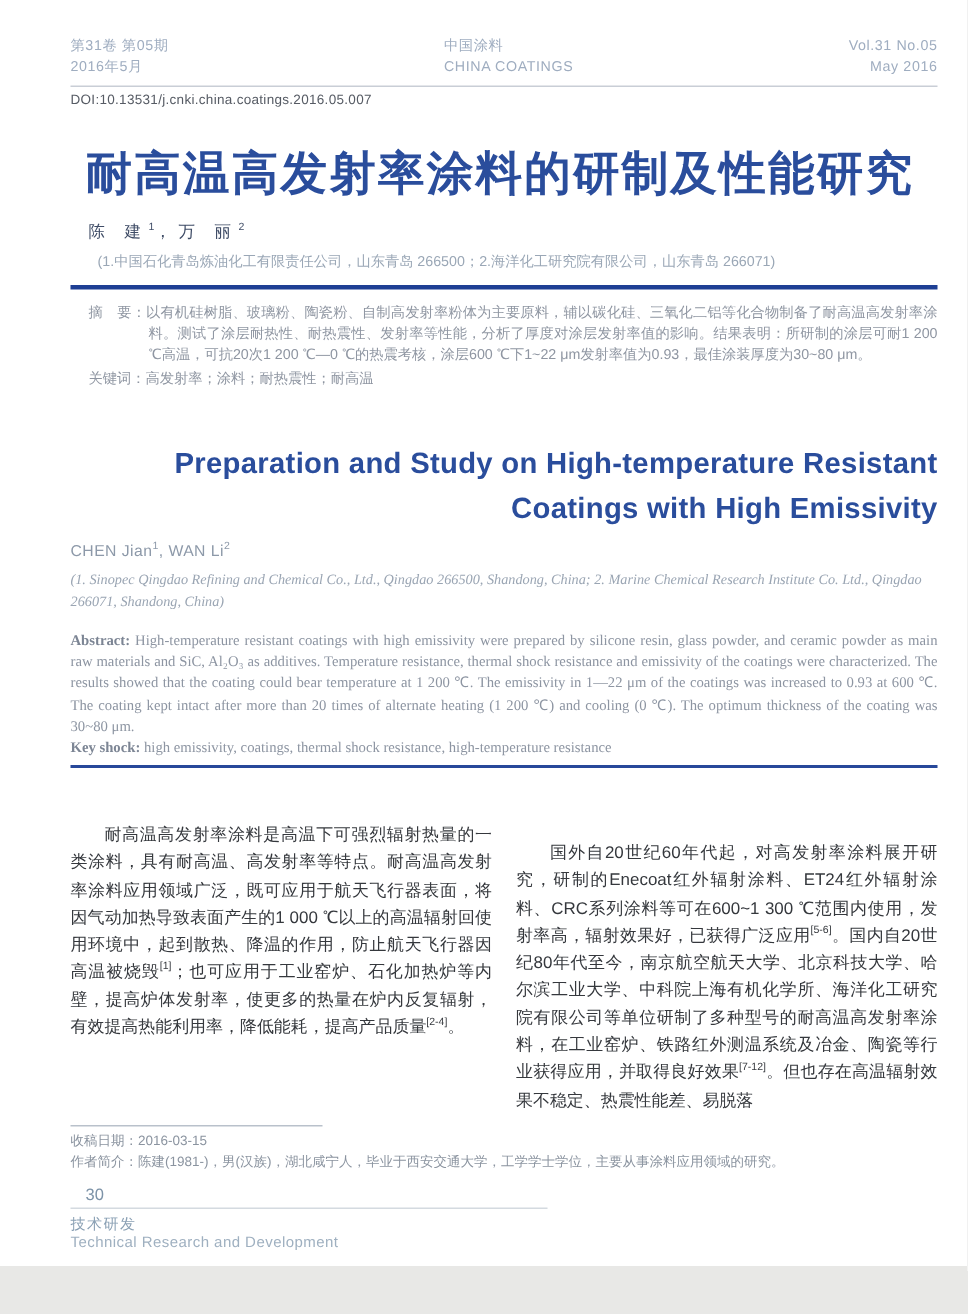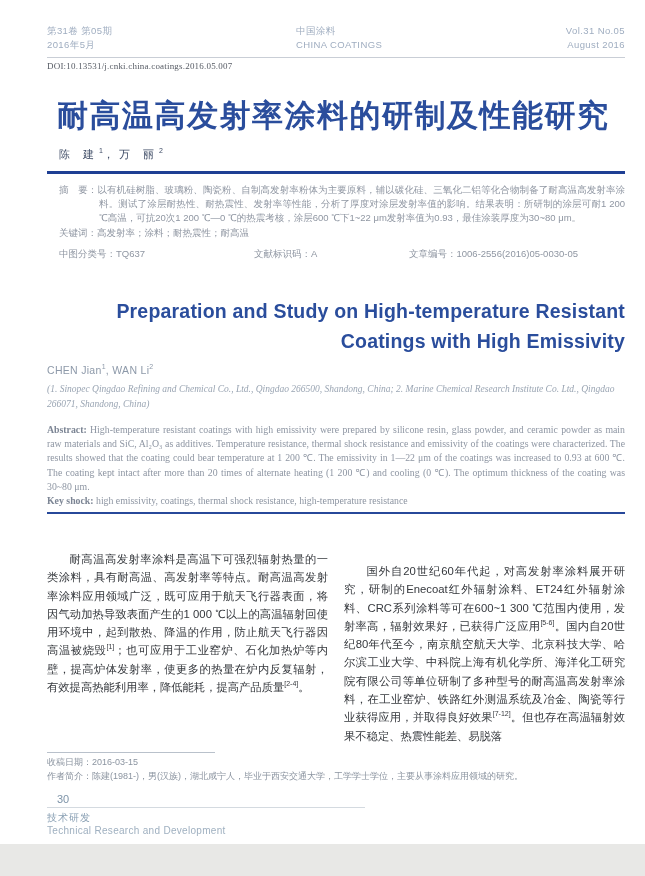--- a/index.html
+++ b/index.html
@@ -7,21 +7,21 @@
     position:relative; width:645px; height:844px; margin:0 auto;
     background:#ffffff; overflow:hidden; box-sizing:border-box;
     padding:24px 20px 0 47px;
     font-family:"Liberation Sans", sans-serif; color:#35383d;
   }
   
   .jheader { display:flex; justify-content:space-between; font-size:9.5px; line-height:1.5; color:#9fadc0; letter-spacing:.4px; }
   .jh-center { text-align:left; }
   .jh-right { text-align:right; }
   .jh-rule { border-bottom:1px solid #c9ced6; margin-top:4px; }
-  .doi { margin-top:3px; font-family:Liberation Serif, serif; font-size:9px; color:#565b64; letter-spacing:.2px; }
+  .doi { margin-top:3px; font-family:Liberation Sans, sans-serif; font-size:9px; color:#565b64; letter-spacing:.2px; }
   
   .title-cn { margin:26px 0 0 10px; font-size:31px; font-weight:bold; color:#2a4d9c; letter-spacing:1.5px; line-height:1.2; }
   .authors-cn { margin:13px 0 0 12px; font-size:11px; color:#3f4c66; letter-spacing:5px; }
   .authors-cn sup { font-size:7px; letter-spacing:0; }
   .affil-cn { margin:6px 0 0 18px; font-size:9.5px; color:#9aa7b6; }
   .rule-thick { margin-top:9px; height:3px; background:#1e3f94; }
   
   .abs-cn { margin:9px 0 0 12px; font-size:9.5px; line-height:1.5; color:#8f96a2; text-align:justify; padding-left:40px; text-indent:-40px; }
   .kw-cn { margin:2px 0 0 12px; font-size:9.5px; color:#8f96a2; }
   .meta-row { display:flex; margin:8px 0 0 12px; font-size:9.5px; color:#8f96a2; }
@@ -62,46 +62,42 @@
     <div class="jh-left">
       <div>第31卷 第05期</div>
       <div>2016年5月</div>
     </div>
     <div class="jh-center">
       <div>中国涂料</div>
       <div>CHINA COATINGS</div>
     </div>
     <div class="jh-right">
       <div>Vol.31 No.05</div>
-      <div>August 2016</div>
+      <div>May 2016</div>
     </div>
   </header>
   <div class="jh-rule"></div>
   <div class="doi">DOI:10.13531/j.cnki.china.coatings.2016.05.007</div>
 
   <h1 class="title-cn">耐高温高发射率涂料的研制及性能研究</h1>
 
   <div class="authors-cn">
     <span>陈 建</span><sup>1</sup><span>，</span><span>万 丽</span><sup>2</sup>
   </div>
+  <div class="affil-cn">(1.中国石化青岛炼油化工有限责任公司，山东青岛 266500；2.海洋化工研究院有限公司，山东青岛 266071)</div>
 
   <div class="rule-thick"></div>
 
   <div class="abs-cn">
     <span>摘　要：</span><span>以有机硅树脂、玻璃粉、陶瓷粉、自制高发射率粉体为主要原料，辅以碳化硅、三氧化二铝等化合物制备了耐高温高发射率涂料。测试了涂层耐热性、耐热震性、发射率等性能，分析了厚度对涂层发射率值的影响。结果表明：所研制的涂层可耐1 200 ℃高温，可抗20次1 200 ℃—0 ℃的热震考核，涂层600 ℃下1~22 μm发射率值为0.93，最佳涂装厚度为30~80 μm。</span>
   </div>
   <div class="kw-cn">
     <span>关键词：</span><span>高发射率；涂料；耐热震性；耐高温</span>
   </div>
 
-  <div class="meta-row">
-    <span class="m1"><span>中图分类号：</span><span>TQ637</span></span>
-    <span class="m2"><span>文献标识码：</span><span>A</span></span>
-    <span class="m3"><span>文章编号：</span><span>1006-2556(2016)05-0030-05</span></span>
-  </div>
 
   <h2 class="title-en">
     <span>Preparation and Study on High-temperature Resistant</span><br>
     <span>Coatings with High Emissivity</span>
   </h2>
 
   <div class="authors-en">
     <span>CHEN Jian</span><sup>1</sup><span>, </span><span>WAN Li</span><sup>2</sup>
   </div>
   <div class="affil-en">(1. Sinopec Qingdao Refining and Chemical Co., Ltd., Qingdao 266500, Shandong, China; 2. Marine Chemical Research Institute Co. Ltd., Qingdao 266071, Shandong, China)</div>

